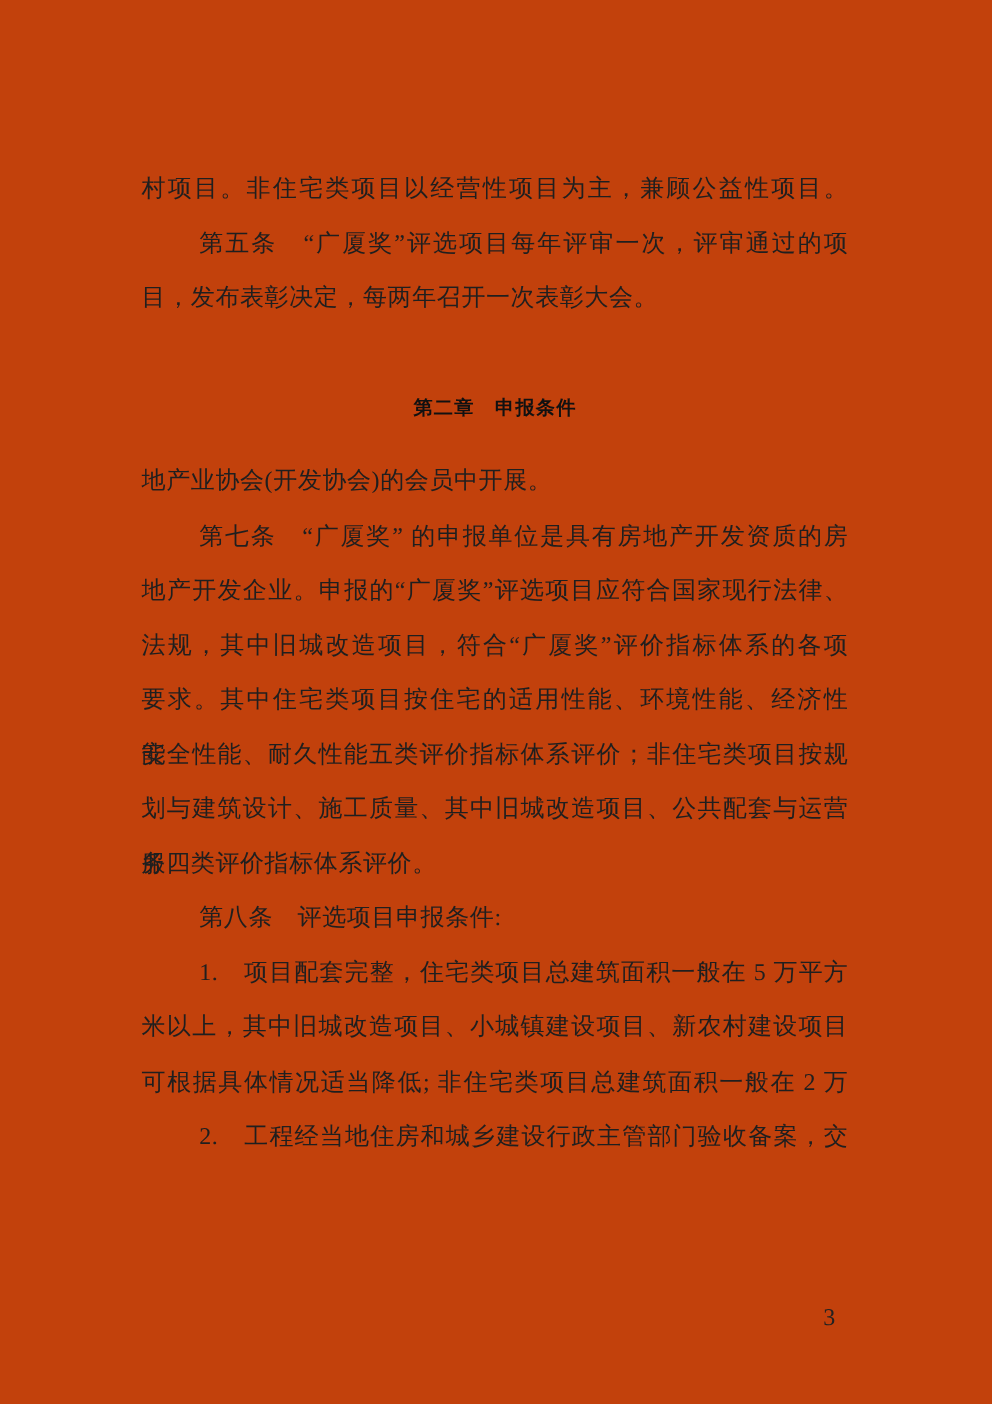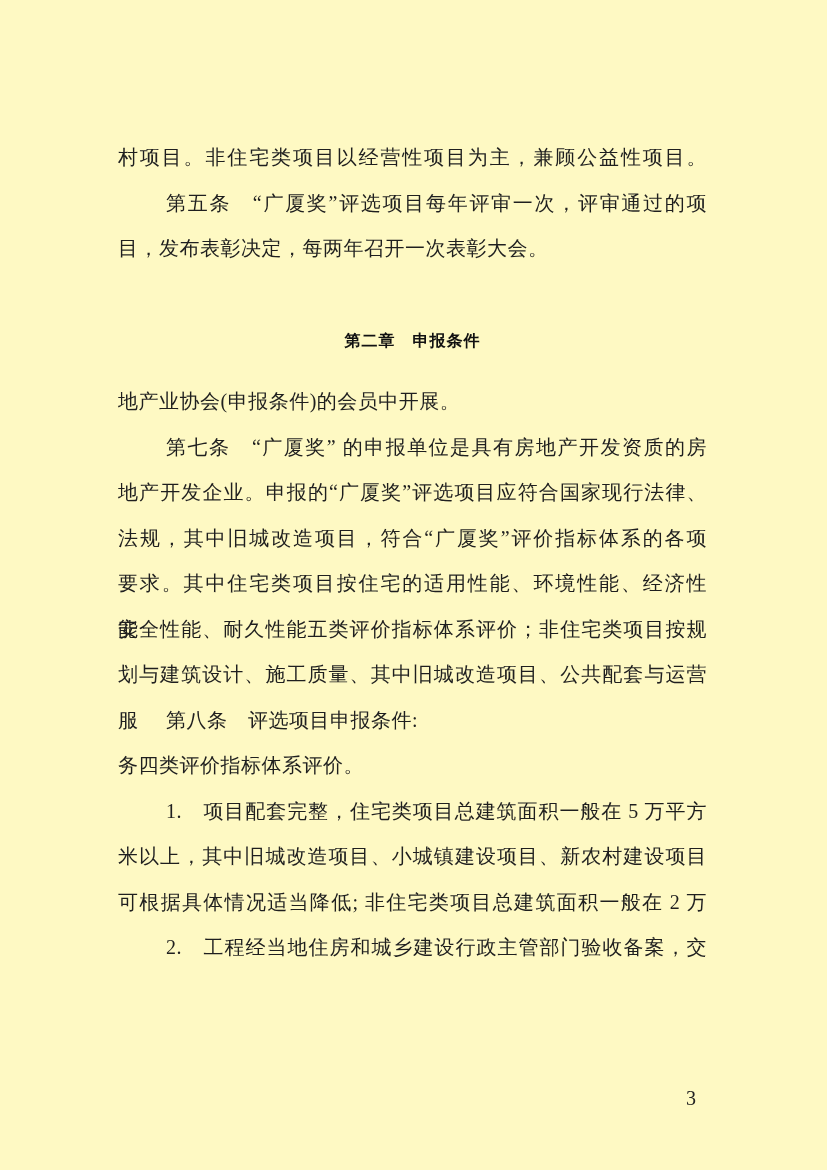--- a/index.html
+++ b/index.html
@@ -11,21 +11,21 @@
     height: 1170px;
     background: #ffffff;
     position: relative;
     overflow: hidden;
     font-family: "Liberation Serif", "DejaVu Serif", serif;
     color: #1f1f1f;
   }
   .page {
     position: absolute;
     inset: 0;
-    background: #fef9c3;
+    background: #c2410c;
   }
   .textblock {
     position: absolute;
     left: 118px;
     top: 135px;
     width: 589px;
   }
   .line {
     font-size: 20px;
     line-height: 45.5px;
@@ -65,29 +65,29 @@
 <body>
 
 <div class="page">
   <div class="textblock">
     <div class="line just">村项目。非住宅类项目以经营性项目为主，兼顾公益性项目。</div>
     <div class="line just indent">第五条　“广厦奖”评选项目每年评审一次，评审通过的项</div>
     <div class="line">目，发布表彰决定，每两年召开一次表彰大会。</div>
 
     <div class="heading">第二章　申报条件</div>
 
-    <div class="line">地产业协会(申报条件)的会员中开展。</div>
+    <div class="line">地产业协会(开发协会)的会员中开展。</div>
     <div class="line just indent">第七条　“广厦奖” 的申报单位是具有房地产开发资质的房</div>
     <div class="line just">地产开发企业。申报的“广厦奖”评选项目应符合国家现行法律、</div>
     <div class="line just">法规，其中旧城改造项目，符合“广厦奖”评价指标体系的各项</div>
     <div class="line just">要求。其中住宅类项目按住宅的适用性能、环境性能、经济性能、</div>
     <div class="line just">安全性能、耐久性能五类评价指标体系评价；非住宅类项目按规</div>
     <div class="line just">划与建筑设计、施工质量、其中旧城改造项目、公共配套与运营服</div>
+    <div class="line">务四类评价指标体系评价。</div>
     <div class="line indent">第八条　评选项目申报条件:</div>
-    <div class="line">务四类评价指标体系评价。</div>
     <div class="line just indent">1.　项目配套完整，住宅类项目总建筑面积一般在 5 万平方</div>
     <div class="line just">米以上，其中旧城改造项目、小城镇建设项目、新农村建设项目</div>
     <div class="line just">可根据具体情况适当降低; 非住宅类项目总建筑面积一般在 2 万</div>
     <div class="line just indent">2.　工程经当地住房和城乡建设行政主管部门验收备案，交</div>
   </div>
 
   <div class="pagenum">3</div>
 </div>
 
 </body></html>

